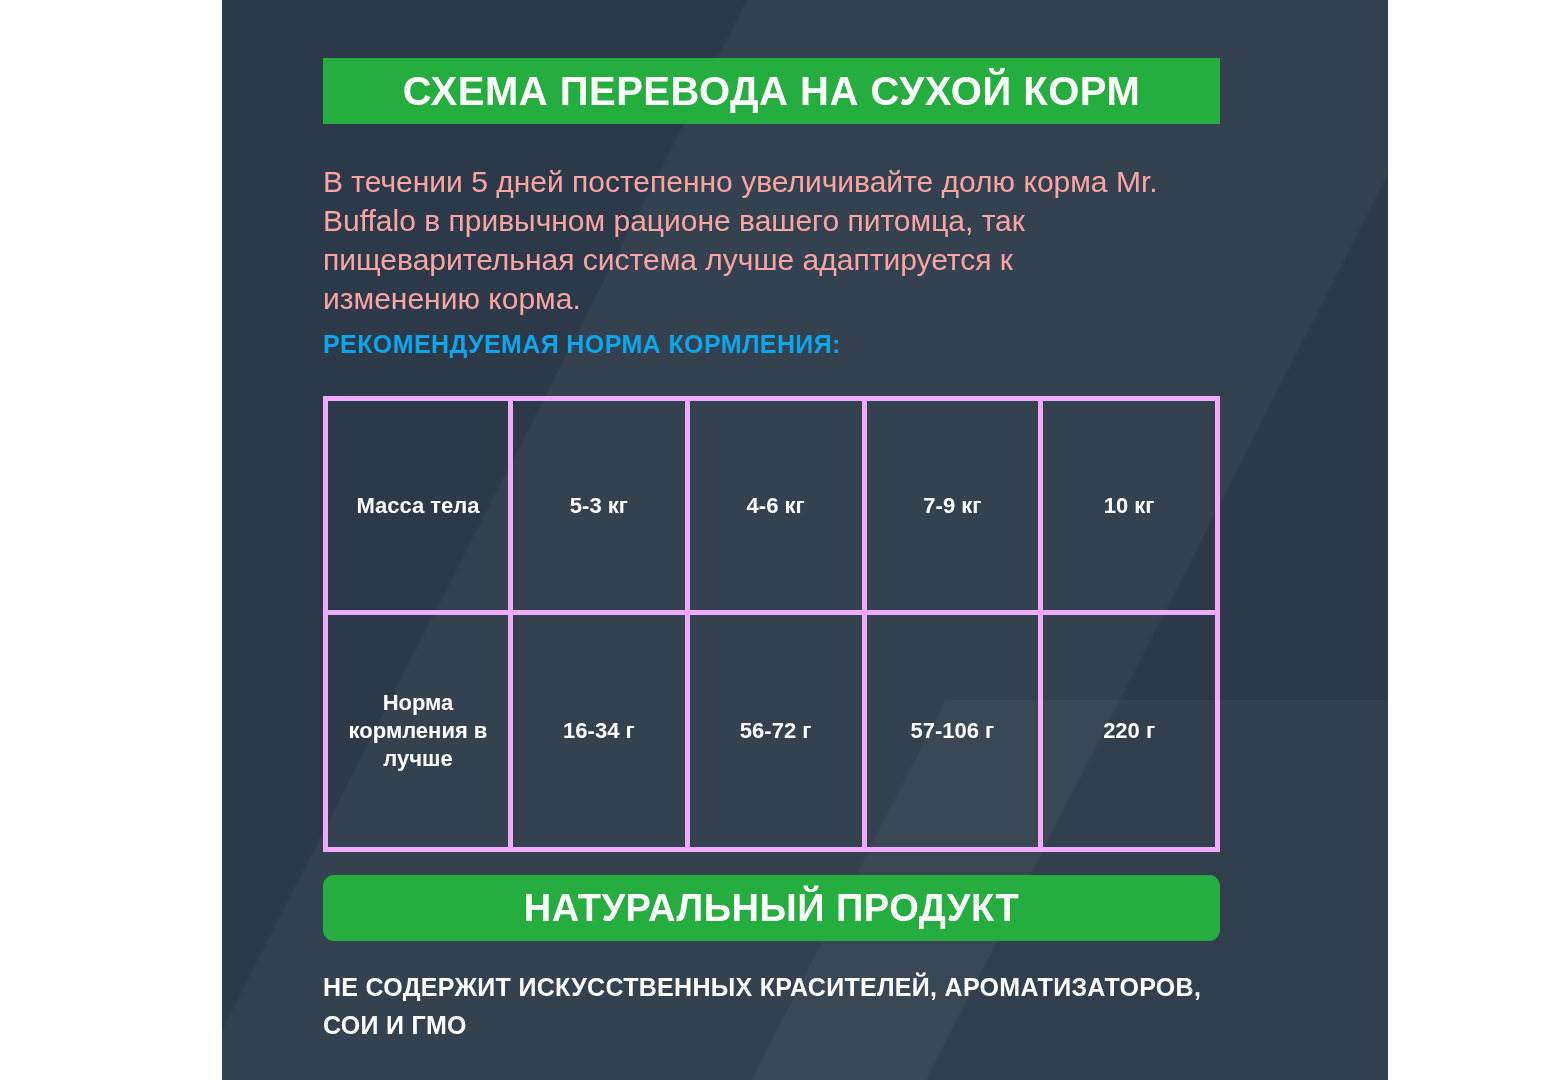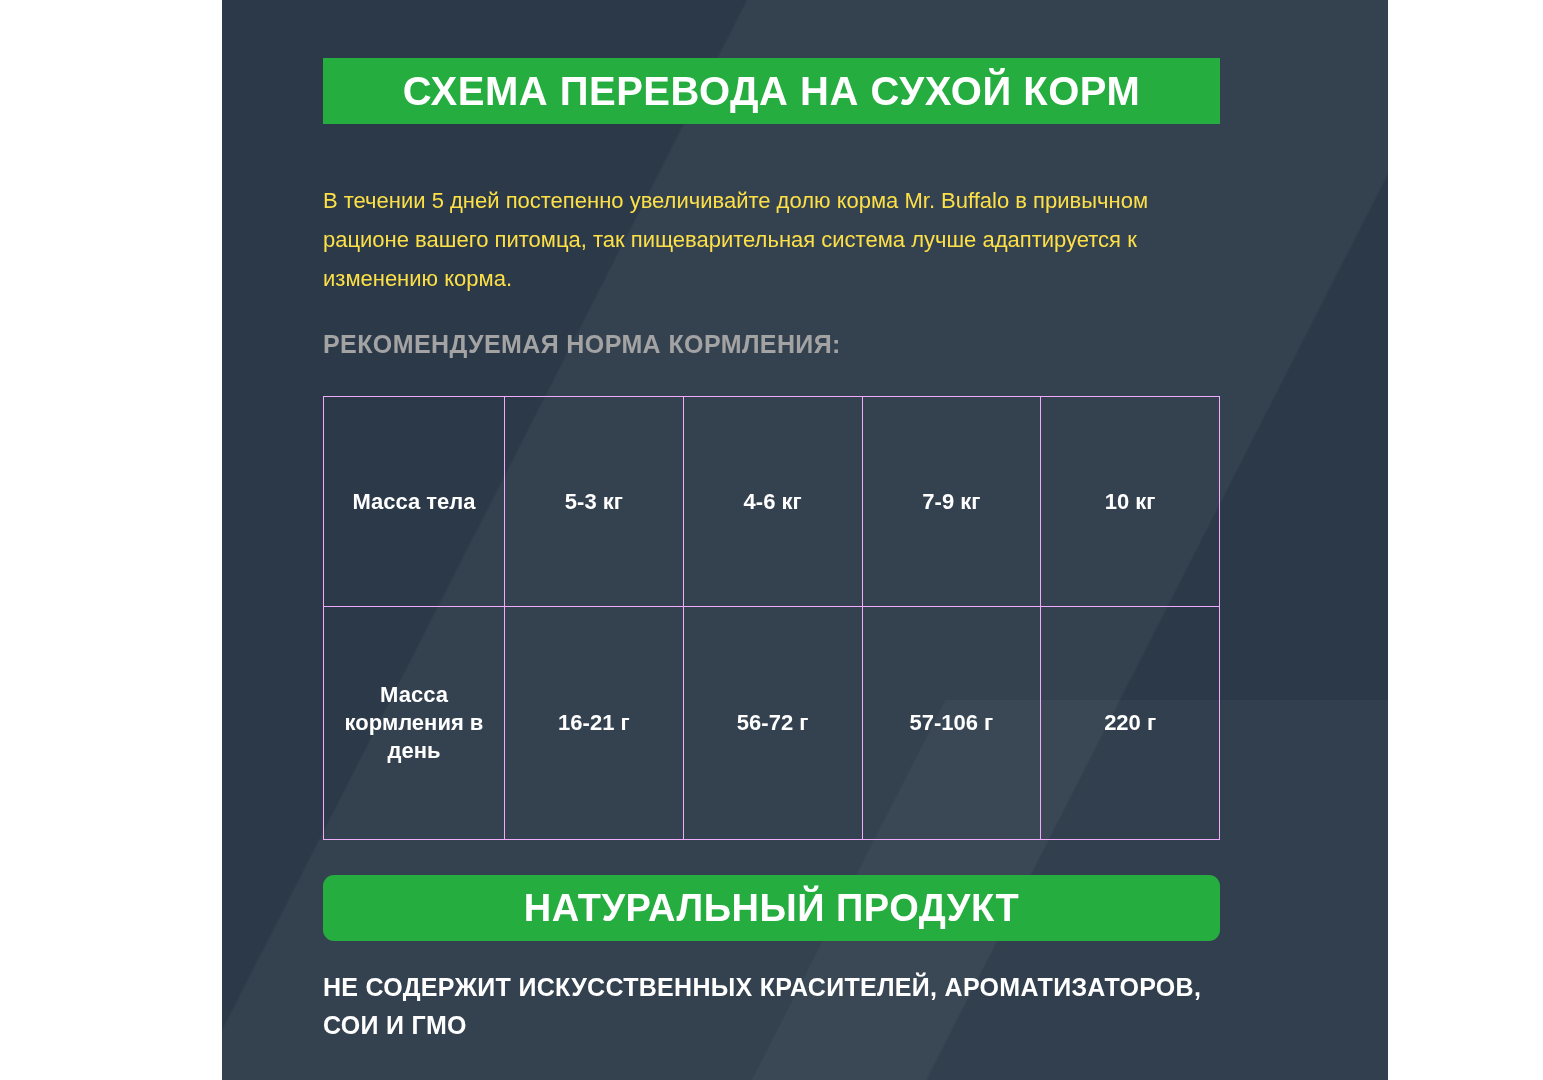--- a/index.html
+++ b/index.html
@@ -95,45 +95,45 @@
     width: 897px;
     height: 66px;
     border-radius: 11px;
   }
   #banner-natural span {
     font-size: 38px;
   }
   .intro {
     position: absolute;
     left: 101px;
-    top: 159px;
+    top: 132px;
     width: 840px;
-    color: #fde047;
-    font-size: 22px;
+    color: #fca5a5;
+    font-size: 30px;
     line-height: 39px;
   }
   .subtitle {
     position: absolute;
     left: 101px;
     top: 330px;
-    color: #a3a3a3;
+    color: #0ea5e9;
     font-size: 25px;
     font-weight: bold;
     letter-spacing: 0.4px;
   }
   .feed-table {
     position: absolute;
     left: 101px;
     top: 396px;
     width: 897px;
     border-collapse: collapse;
     table-layout: fixed;
   }
   .feed-table td {
-    border: 1px solid #f0abfc;
+    border: 5px solid #f0abfc;
     color: #ffffff;
     text-align: center;
     vertical-align: middle;
     font-size: 22px;
     font-weight: bold;
     line-height: 28px;
   }
   .feed-table tr.row-weight td { height: 207px; }
   .feed-table tr.row-norm td { height: 230px; }
   .feed-table td.head-cell {
@@ -172,22 +172,22 @@
       <table class="feed-table">
         <tbody>
           <tr class="row-weight">
             <td class="head-cell">Масса тела</td>
             <td>5-3 кг</td>
             <td>4-6 кг</td>
             <td>7-9 кг</td>
             <td>10 кг</td>
           </tr>
           <tr class="row-norm">
-            <td class="head-cell">Масса кормления в день</td>
-            <td>16-21 г</td>
+            <td class="head-cell">Норма кормления в лучше</td>
+            <td>16-34 г</td>
             <td>56-72 г</td>
             <td>57-106 г</td>
             <td>220 г</td>
           </tr>
         </tbody>
       </table>
 
       <div class="green-banner" id="banner-natural">
         <span>НАТУРАЛЬНЫЙ ПРОДУКТ</span>
       </div>

